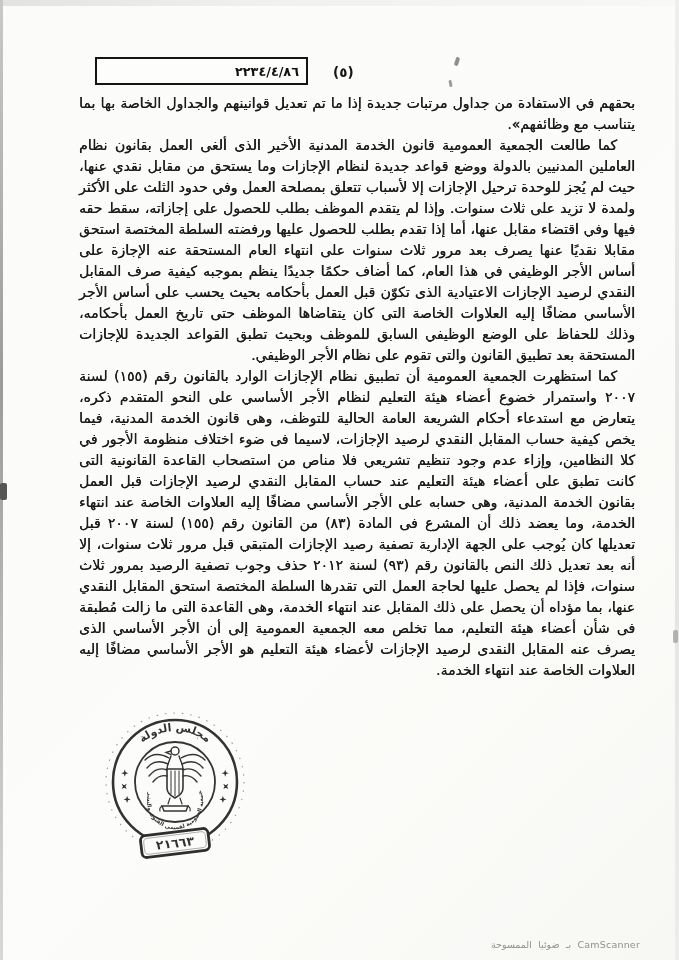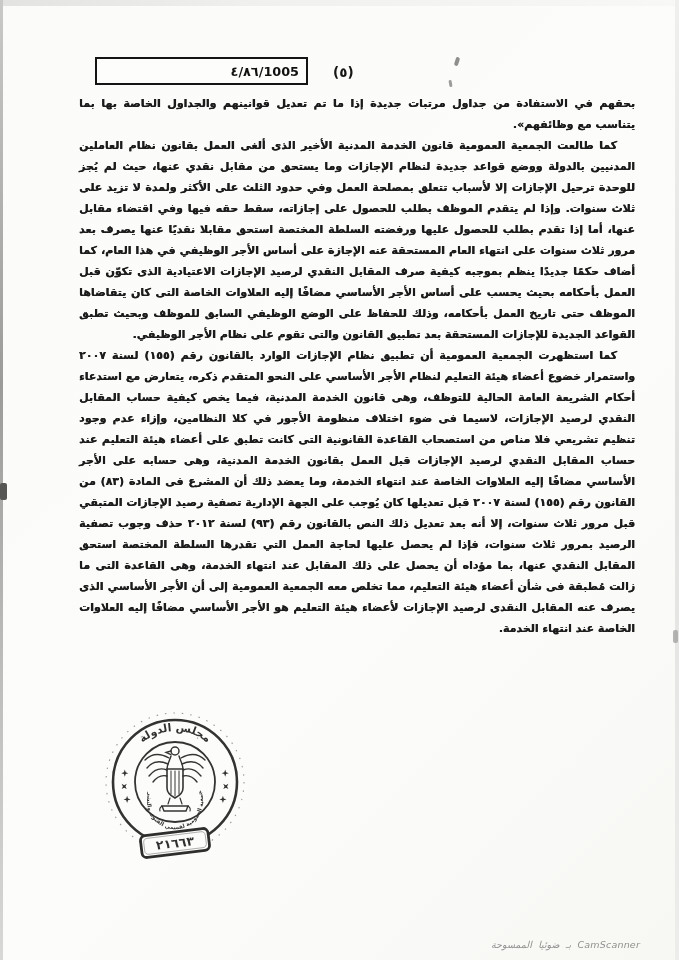--- a/index.html
+++ b/index.html
@@ -41,54 +41,53 @@
     background:#fdfdfb;
   }
   .page-number {
     position:absolute; left:333px; top:64px;
     direction:rtl; font-weight:700; font-size:13.5px; color:#161616;
   }
   
   .body-text {
     position:absolute; top:93px; right:44px; left:79px;
     direction:rtl; text-align:justify;
-    font-size:11px; line-height:21px; font-weight:700;
+    font-size:14px; line-height:21px; font-weight:400;
     color:#1c1c1c;
     text-shadow:0.35px 0 0 #1c1c1c;
   }
   .body-text p { margin:0; }
   .body-text p.indent { text-indent:18px; }
   
   .seal { position:absolute; left:90px; top:712px; width:180px; height:160px; opacity:.92; }
   .seal text { font-family:"DejaVu Sans", sans-serif; fill:#1f1f1f; }
   
   .watermark {
     position:absolute; right:39px; bottom:10px;
     direction:ltr; text-align:center;
     font-size:9.5px; color:#8f8f8d; letter-spacing:.2px;
     white-space:nowrap;
-    font-style:italic;
   }
   .watermark .wm-w { display:inline-block; margin-left:3px; }
 </style>
 </head>
 <body>
 
 <div class="page">
 
   <div class="scan-top"></div>
   <div class="scan-left"></div>
   <div class="scan-right"></div>
   <div class="mark m1"></div>
   <div class="mark m2"></div>
   <div class="mark m3"></div>
   <div class="mark m4"></div>
 
   <div class="file-box">
-    <span>1005/٤/٨٦</span>
+    <span>٢٢٣٤/٤/٨٦</span>
   </div>
   <div class="page-number">(٥)</div>
 
   <div class="body-text">
     <p>بحقهم في الاستفادة من جداول مرتبات جديدة إذا ما تم تعديل قوانينهم والجداول الخاصة بها بما يتناسب مع وظائفهم».</p>
     <p class="indent">كما طالعت الجمعية العمومية قانون الخدمة المدنية الأخير الذى ألغى العمل بقانون نظام العاملين المدنيين بالدولة ووضع قواعد جديدة لنظام الإجازات وما يستحق من مقابل نقدي عنها، حيث لم يُجز للوحدة ترحيل الإجازات إلا لأسباب تتعلق بمصلحة العمل وفي حدود الثلث على الأكثر ولمدة لا تزيد على ثلاث سنوات. وإذا لم يتقدم الموظف بطلب للحصول على إجازاته، سقط حقه فيها وفي اقتضاء مقابل عنها، أما إذا تقدم بطلب للحصول عليها ورفضته السلطة المختصة استحق مقابلا نقديًا عنها يصرف بعد مرور ثلاث سنوات على انتهاء العام المستحقة عنه الإجازة على أساس الأجر الوظيفي في هذا العام، كما أضاف حكمًا جديدًا ينظم بموجبه كيفية صرف المقابل النقدي لرصيد الإجازات الاعتيادية الذى تكوّن قبل العمل بأحكامه بحيث يحسب على أساس الأجر الأساسي مضافًا إليه العلاوات الخاصة التى كان يتقاضاها الموظف حتى تاريخ العمل بأحكامه، وذلك للحفاظ على الوضع الوظيفي السابق للموظف وبحيث تطبق القواعد الجديدة للإجازات المستحقة بعد تطبيق القانون والتى تقوم على نظام الأجر الوظيفي.</p>
     <p class="indent">كما استظهرت الجمعية العمومية أن تطبيق نظام الإجازات الوارد بالقانون رقم (١٥٥) لسنة ٢٠٠٧ واستمرار خضوع أعضاء هيئة التعليم لنظام الأجر الأساسي على النحو المتقدم ذكره، يتعارض مع استدعاء أحكام الشريعة العامة الحالية للتوظف، وهى قانون الخدمة المدنية، فيما يخص كيفية حساب المقابل النقدي لرصيد الإجازات، لاسيما فى ضوء اختلاف منظومة الأجور في كلا النظامين، وإزاء عدم وجود تنظيم تشريعي فلا مناص من استصحاب القاعدة القانونية التى كانت تطبق على أعضاء هيئة التعليم عند حساب المقابل النقدي لرصيد الإجازات قبل العمل بقانون الخدمة المدنية، وهى حسابه على الأجر الأساسي مضافًا إليه العلاوات الخاصة عند انتهاء الخدمة، وما يعضد ذلك أن المشرع فى المادة (٨٣) من القانون رقم (١٥٥) لسنة ٢٠٠٧ قبل تعديلها كان يُوجب على الجهة الإدارية تصفية رصيد الإجازات المتبقي قبل مرور ثلاث سنوات، إلا أنه بعد تعديل ذلك النص بالقانون رقم (٩٣) لسنة ٢٠١٢ حذف وجوب تصفية الرصيد بمرور ثلاث سنوات، فإذا لم يحصل عليها لحاجة العمل التي تقدرها السلطة المختصة استحق المقابل النقدي عنها، بما مؤداه أن يحصل على ذلك المقابل عند انتهاء الخدمة، وهى القاعدة التى ما زالت مُطبقة فى شأن أعضاء هيئة التعليم، مما تخلص معه الجمعية العمومية إلى أن الأجر الأساسي الذى يصرف عنه المقابل النقدى لرصيد الإجازات لأعضاء هيئة التعليم هو الأجر الأساسي مضافًا إليه العلاوات الخاصة عند انتهاء الخدمة.</p>
   </div>
 
   <svg class="seal" viewBox="0 0 180 160">

